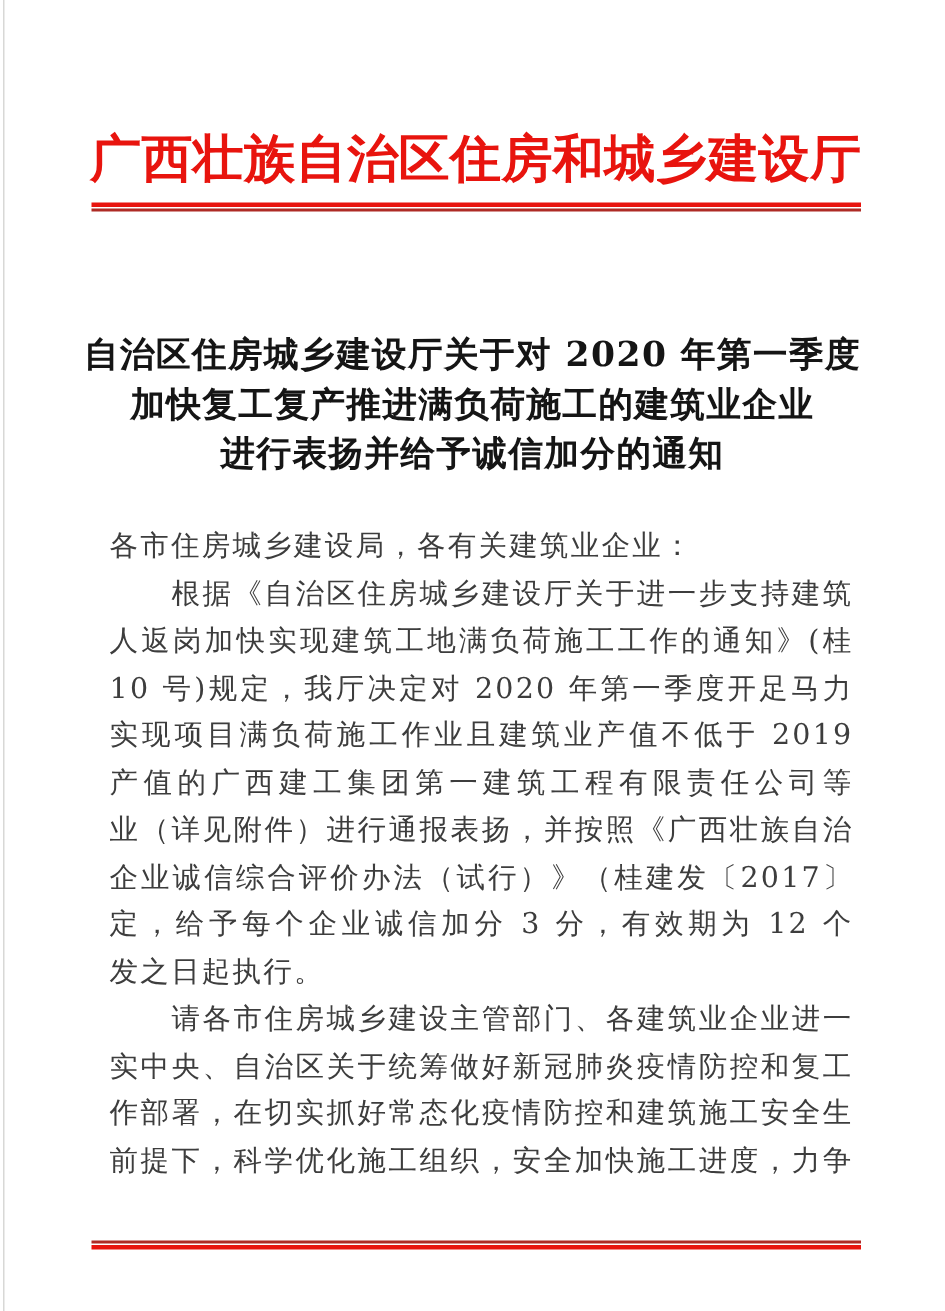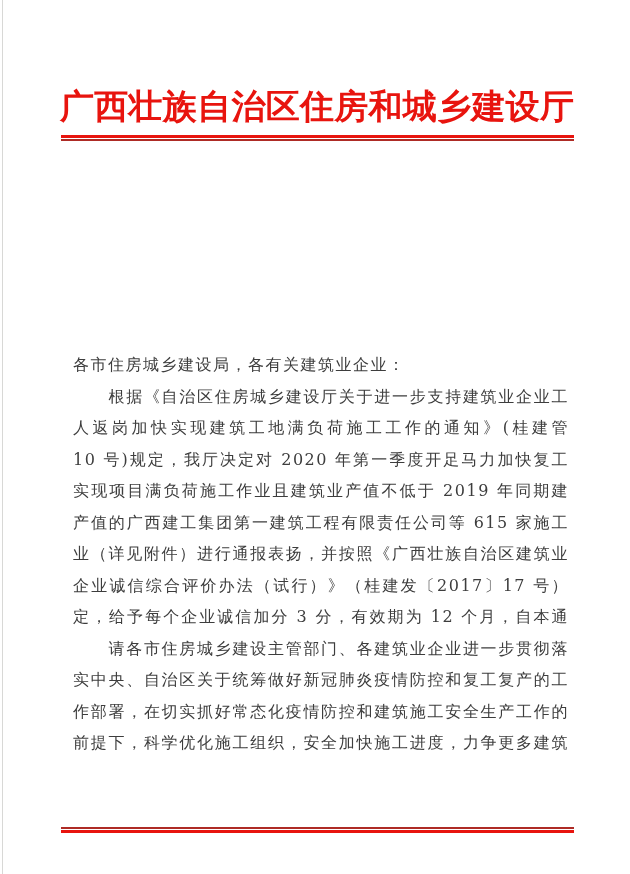--- a/index.html
+++ b/index.html
@@ -68,21 +68,21 @@
     font-weight: bold;
     color: #151515;
     line-height: 33px;
     letter-spacing: 1px;
   }
   .body-text {
     position: absolute;
     left: 73px;
     top: 349px;
     width: 496px;
-    font-size: 16px;
+    font-size: 19px;
     color: #3d3d3d;
     line-height: 31.5px;
     letter-spacing: 1.5px;
   }
   .line { white-space: nowrap; }
   .line.fill {
     white-space: normal;
     text-align: justify;
     text-align-last: justify;
     overflow: hidden;
@@ -97,31 +97,37 @@
   <div class="scan-edge"></div>
 
   <div class="agency">广西壮族自治区住房和城乡建设厅</div>
 
   <div class="divider divider-top">
     <div class="rule-thick"></div>
     <div class="rule-thin"></div>
   </div>
 
 
+  <div class="title">
+    <div class="title-line">自治区住房城乡建设厅关于对 2020 年第一季度</div>
+    <div class="title-line">加快复工复产推进满负荷施工的建筑业企业</div>
+    <div class="title-line">进行表扬并给予诚信加分的通知</div>
+  </div>
 
   <div class="body-text">
     <div class="line">各市住房城乡建设局，各有关建筑业企业：</div>
     <div class="line fill">　　根据《自治区住房城乡建设厅关于进一步支持建筑业企业工</div>
     <div class="line fill">人返岗加快实现建筑工地满负荷施工工作的通知》(桂建管〔2020〕</div>
     <div class="line fill">10 号)规定，我厅决定对 2020 年第一季度开足马力加快复工复产，</div>
     <div class="line fill">实现项目满负荷施工作业且建筑业产值不低于 2019 年同期建筑业</div>
     <div class="line fill">产值的广西建工集团第一建筑工程有限责任公司等 615 家施工企</div>
     <div class="line fill">业（详见附件）进行通报表扬，并按照《广西壮族自治区建筑业</div>
     <div class="line fill">企业诚信综合评价办法（试行）》（桂建发〔2017〕17 号）有关规</div>
     <div class="line fill">定，给予每个企业诚信加分 3 分，有效期为 12 个月，自本通知印</div>
+    <div class="line">发之日起执行。</div>
     <div class="line fill">　　请各市住房城乡建设主管部门、各建筑业企业进一步贯彻落</div>
     <div class="line fill">实中央、自治区关于统筹做好新冠肺炎疫情防控和复工复产的工</div>
     <div class="line fill">作部署，在切实抓好常态化疫情防控和建筑施工安全生产工作的</div>
     <div class="line fill">前提下，科学优化施工组织，安全加快施工进度，力争更多建筑</div>
   </div>
 
   <div class="divider divider-bottom">
     <div class="rule-thin"></div>
     <div class="rule-thick"></div>
   </div>

